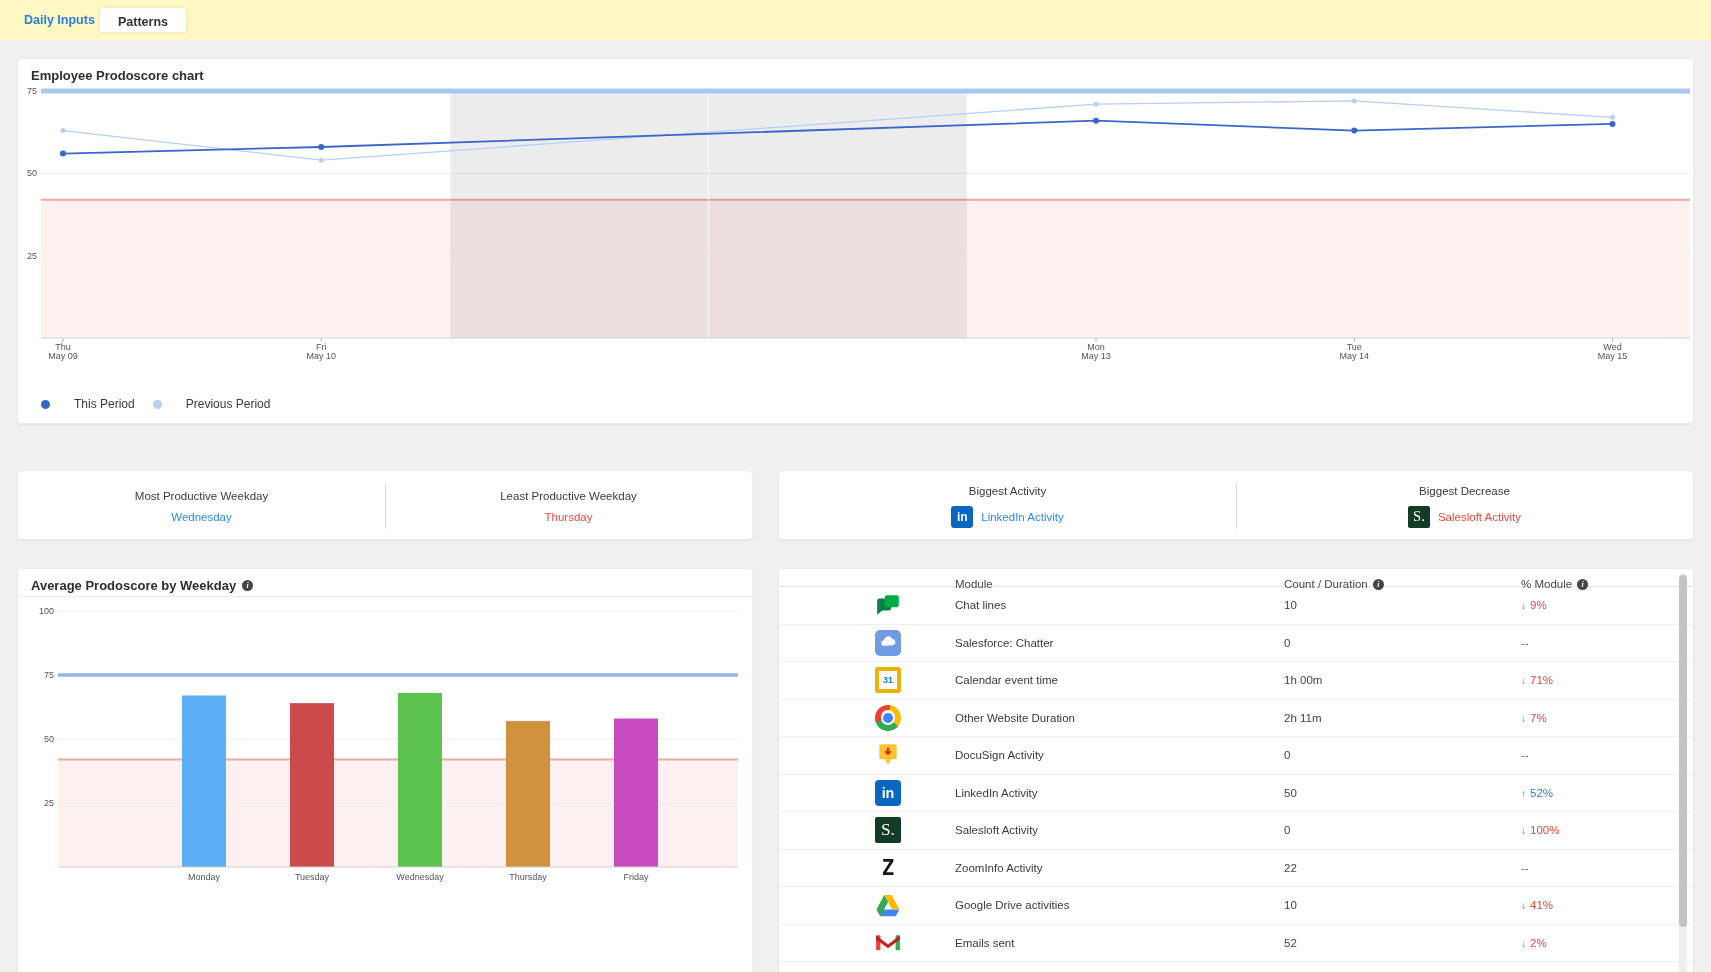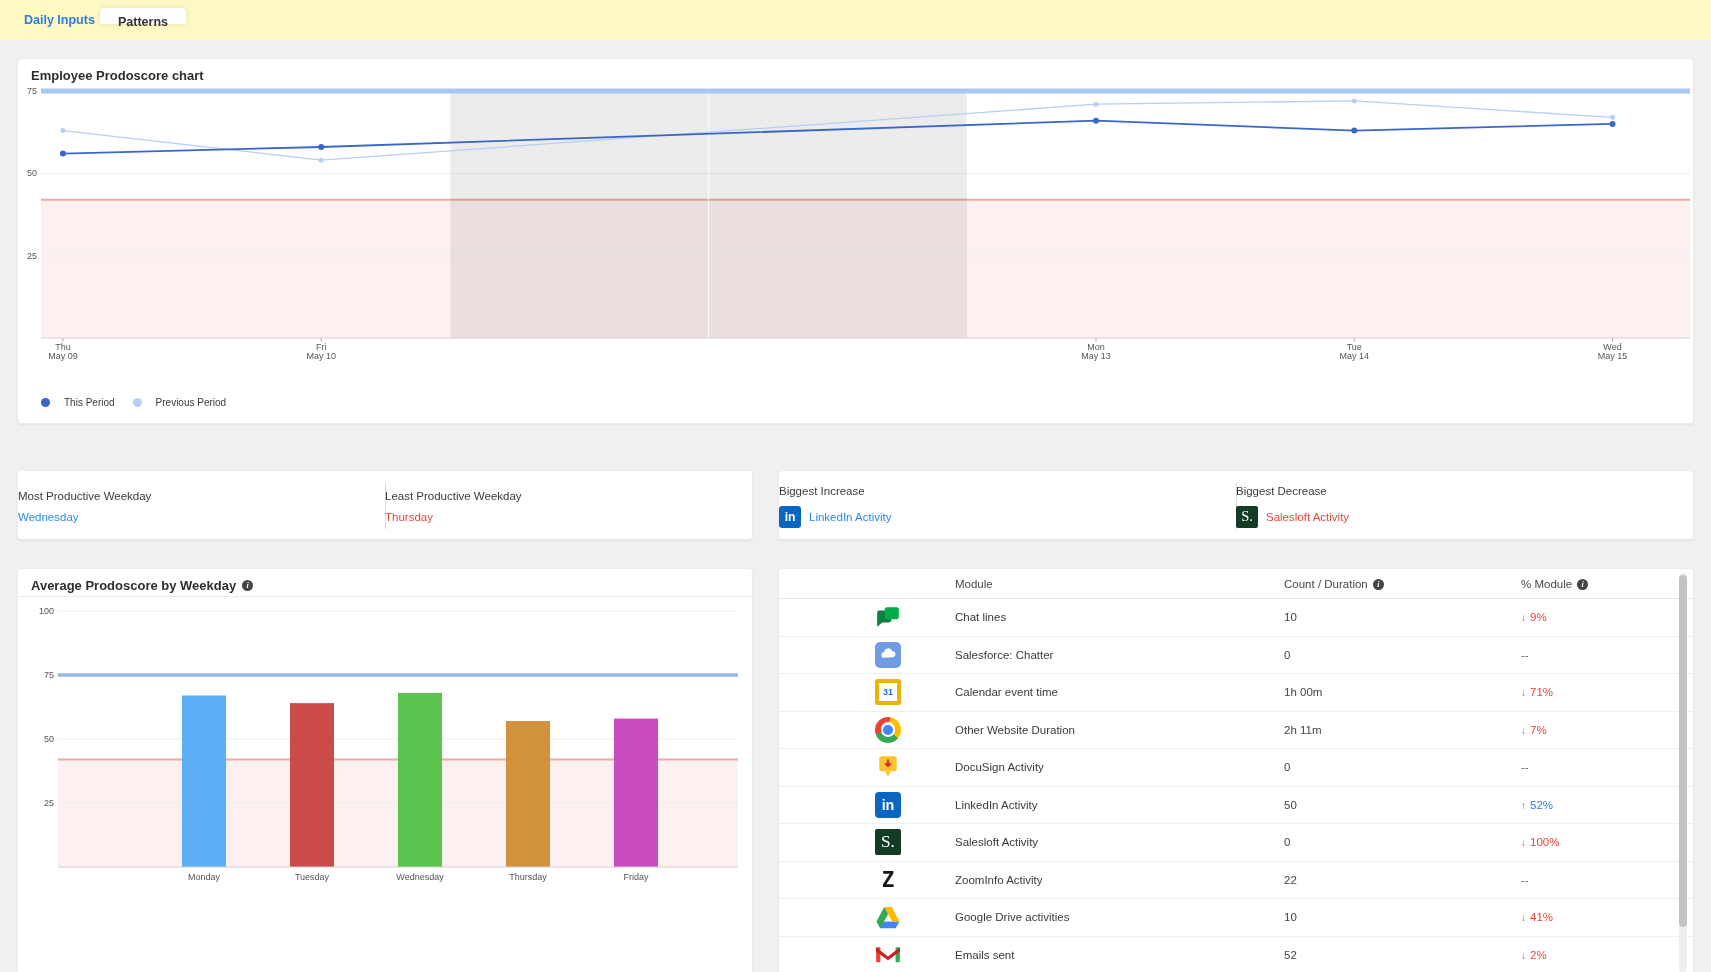--- a/index.html
+++ b/index.html
@@ -2,52 +2,52 @@
 <html><head>
 <meta charset="utf-8">
 <style>
   *{margin:0;padding:0;box-sizing:border-box;}
   html,body{width:1711px;height:972px;overflow:hidden;background:#f0f0f1;
     font-family:"Liberation Sans",sans-serif;color:#333;}
   
   .header{position:absolute;left:0;top:0;width:1711px;height:40px;background:#fef9c3;}
   .tab{position:absolute;font-size:12.5px;font-weight:700;white-space:nowrap;cursor:pointer;}
   .tab-inactive{left:24px;top:13px;color:#2a7de1;}
-  .tab-active{left:100px;top:8px;height:16px;background:#fff;border-radius:4px 4px 0 0;
+  .tab-active{left:100px;top:8px;height:24px;background:#fff;border-radius:4px 4px 0 0;
     box-shadow:0 0 4px rgba(0,0,0,.12);padding:7px 18px 0 18px;color:#333;}
   
   .card{position:absolute;background:#fff;border-radius:4px;border:1px solid #ececec;
     box-shadow:0 1px 2px rgba(0,0,0,.06);overflow:hidden;}
   .card-title{position:absolute;left:13px;top:9px;font-size:13px;font-weight:700;color:#2e2e2e;}
   #line-card{left:17px;top:58px;width:1677px;height:366px;}
   #line-svg-wrap{position:absolute;left:0;top:28px;width:1677px;height:282px;}
   .legend{position:absolute;left:23px;top:338px;display:flex;gap:18px;align-items:center;}
-  .legend-item{display:flex;gap:14px;align-items:center;font-size:10px;color:#3b3b3b;cursor:pointer;}
+  .legend-item{display:flex;gap:24px;align-items:center;font-size:12px;color:#3b3b3b;cursor:pointer;}
   .legend-dot{width:9px;height:9px;border-radius:50%;}
   
   #hl-left{left:17px;top:470px;width:736px;height:70px;}
   #hl-right{left:778px;top:470px;width:916px;height:70px;}
   .hl-half{position:absolute;top:0;height:70px;width:50%;display:flex;flex-direction:column;
-    justify-content:center;gap:9px;}
+    align-items:center;justify-content:center;gap:9px;}
   .hl-half.right{left:50%;}
   .hl-divider{position:absolute;left:50%;top:12px;height:46px;width:1px;background:#d9d9d9;}
   .hl-label{font-size:11.5px;color:#3b3b3b;}
   .hl-value{font-size:11.5px;font-weight:400;}
   .hl-value-row{display:flex;align-items:center;gap:8px;}
   
   #bar-card{left:17px;top:568px;width:736px;height:410px;}
   #bar-title-row{position:absolute;left:13px;top:9px;display:flex;align-items:center;gap:6px;}
   #bar-divider{position:absolute;left:0;top:27px;width:100%;height:1px;background:#ececec;}
   #bar-svg-wrap{position:absolute;left:0;top:28px;width:734px;height:330px;}
   .info{display:inline-flex;width:11px;height:11px;border-radius:50%;background:#454545;color:#fff;
     align-items:center;justify-content:center;font-size:8px;font-weight:700;
     font-family:"Liberation Serif",serif;font-style:italic;cursor:pointer;}
   
   #table-card{left:778px;top:568px;width:916px;height:410px;}
-  .t-header{position:relative;height:30px;border-bottom:1px solid #e4e4e4;font-size:11.5px;color:#474747;text-align:right;}
+  .t-header{position:relative;height:18px;border-bottom:1px solid #e4e4e4;font-size:11.5px;color:#474747;text-align:right;}
   .t-header span.col{position:absolute;top:9px;display:inline-flex;gap:5px;align-items:center;}
   .t-row{position:relative;height:37.5px;border-bottom:1px solid #efefef;font-size:11.5px;}
   .t-cell{position:absolute;top:50%;transform:translateY(-50%);}
   .t-icon{left:96px;width:26px;height:26px;display:flex;align-items:center;justify-content:center;}
   .t-module{left:176px;color:#3a3a3a;}
   .t-count{left:505px;color:#444;}
   .t-change{left:742px;}
   .chg-down{color:#e8453c;}
   .chg-up{color:#2e7ce4;}
   .chg-none{color:#6b6b6b;}
@@ -127,21 +127,21 @@
   </div>
   <div class="hl-divider"></div>
   <div class="hl-half right">
     <div class="hl-label">Least Productive Weekday</div>
     <div class="hl-value" id="hl-least-value" style="color: rgb(239, 70, 60);">Thursday</div>
   </div>
 </div>
 
 <div class="card" id="hl-right">
   <div class="hl-half">
-    <div class="hl-label">Biggest Increase</div>
+    <div class="hl-label">Biggest Activity</div>
     <div class="hl-value-row">
       <span><span class="ic" style="width:22px;height:22px;background:#0a66c2;border-radius:3.3px;color:#fff;font-weight:700;font-size:12.100000000000001px">in</span></span>
       <span class="hl-value" id="hl-inc-value" style="color: rgb(43, 138, 238);">LinkedIn Activity</span>
     </div>
   </div>
   <div class="hl-divider"></div>
   <div class="hl-half right">
     <div class="hl-label">Biggest Decrease</div>
     <div class="hl-value-row">
       <span><span class="ic" style="width:22px;height:22px;background:#123c26;border-radius:2px;color:#fff;font-family:'Liberation Serif',serif;font-size:14.520000000000001px">S.</span></span>

